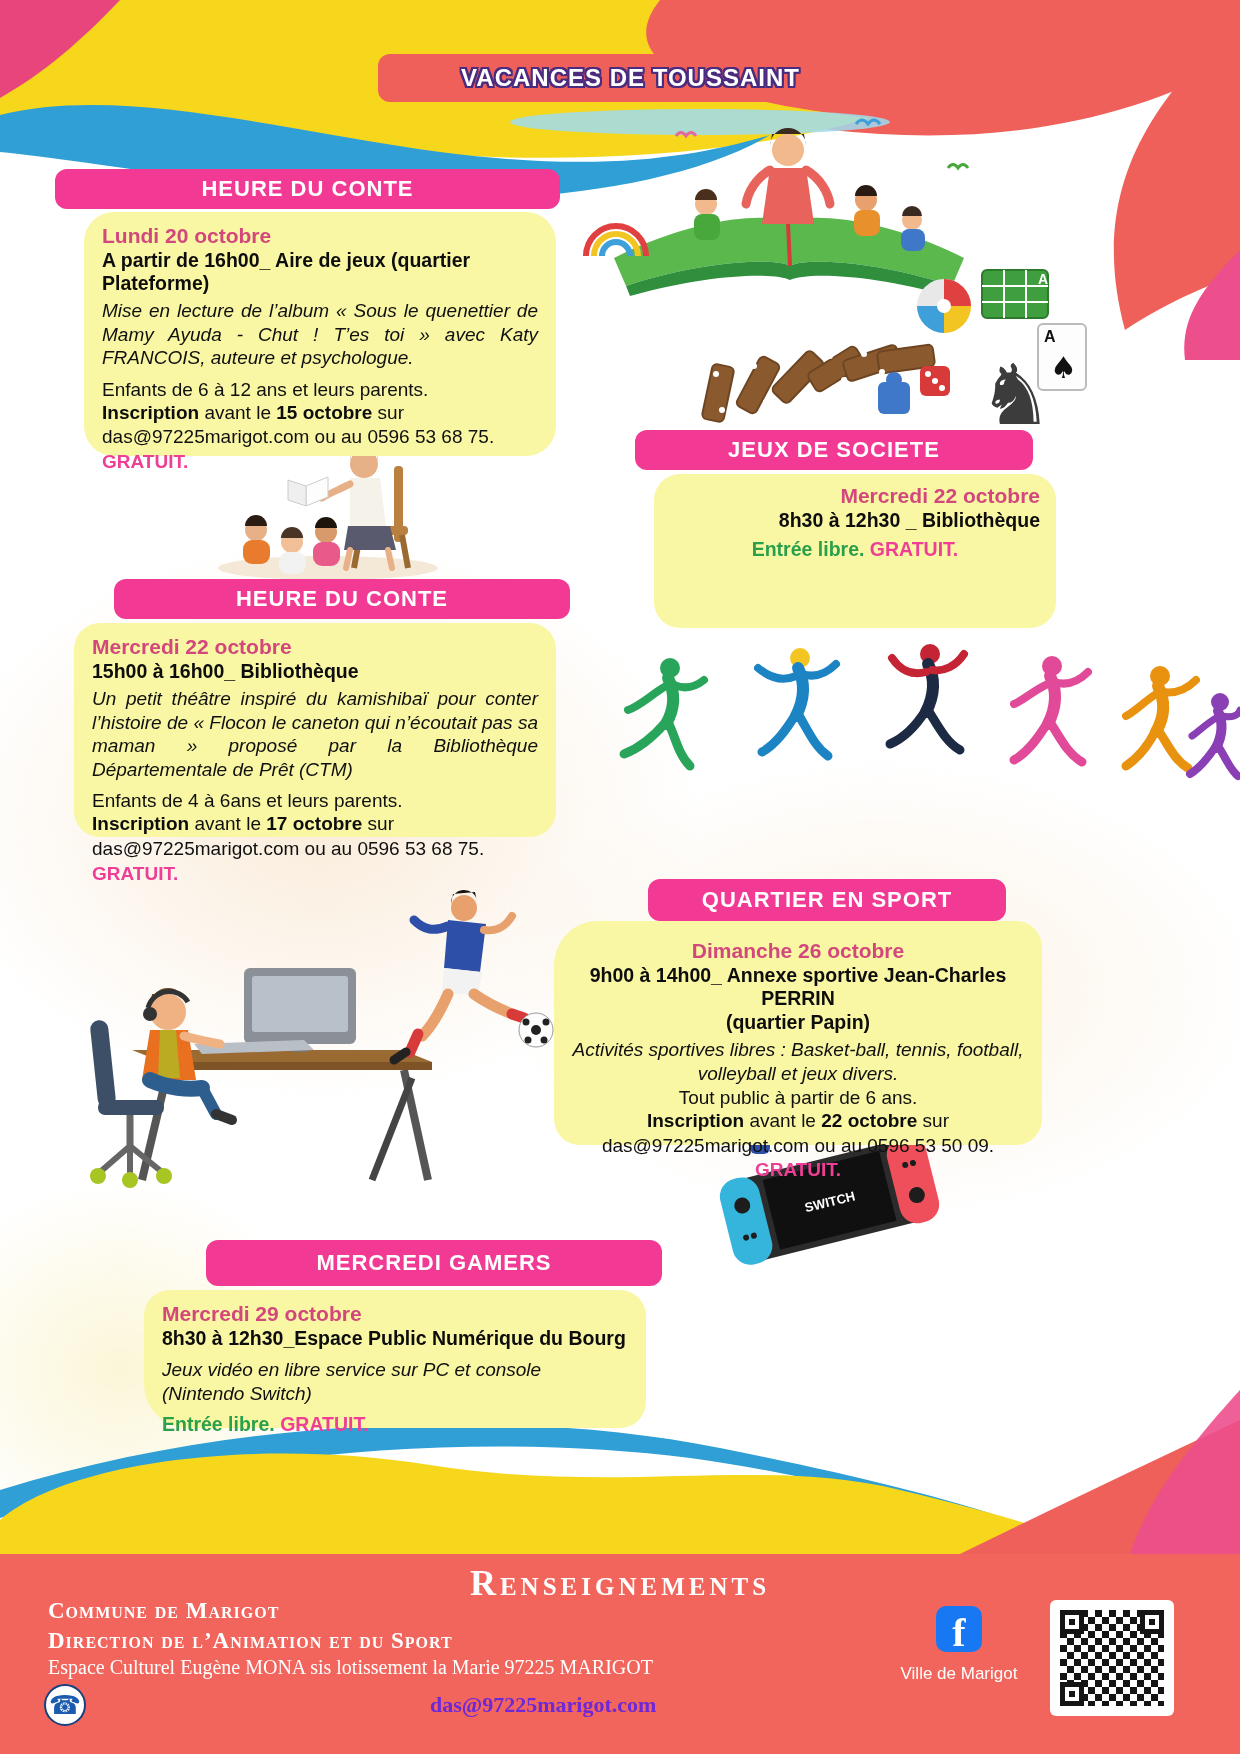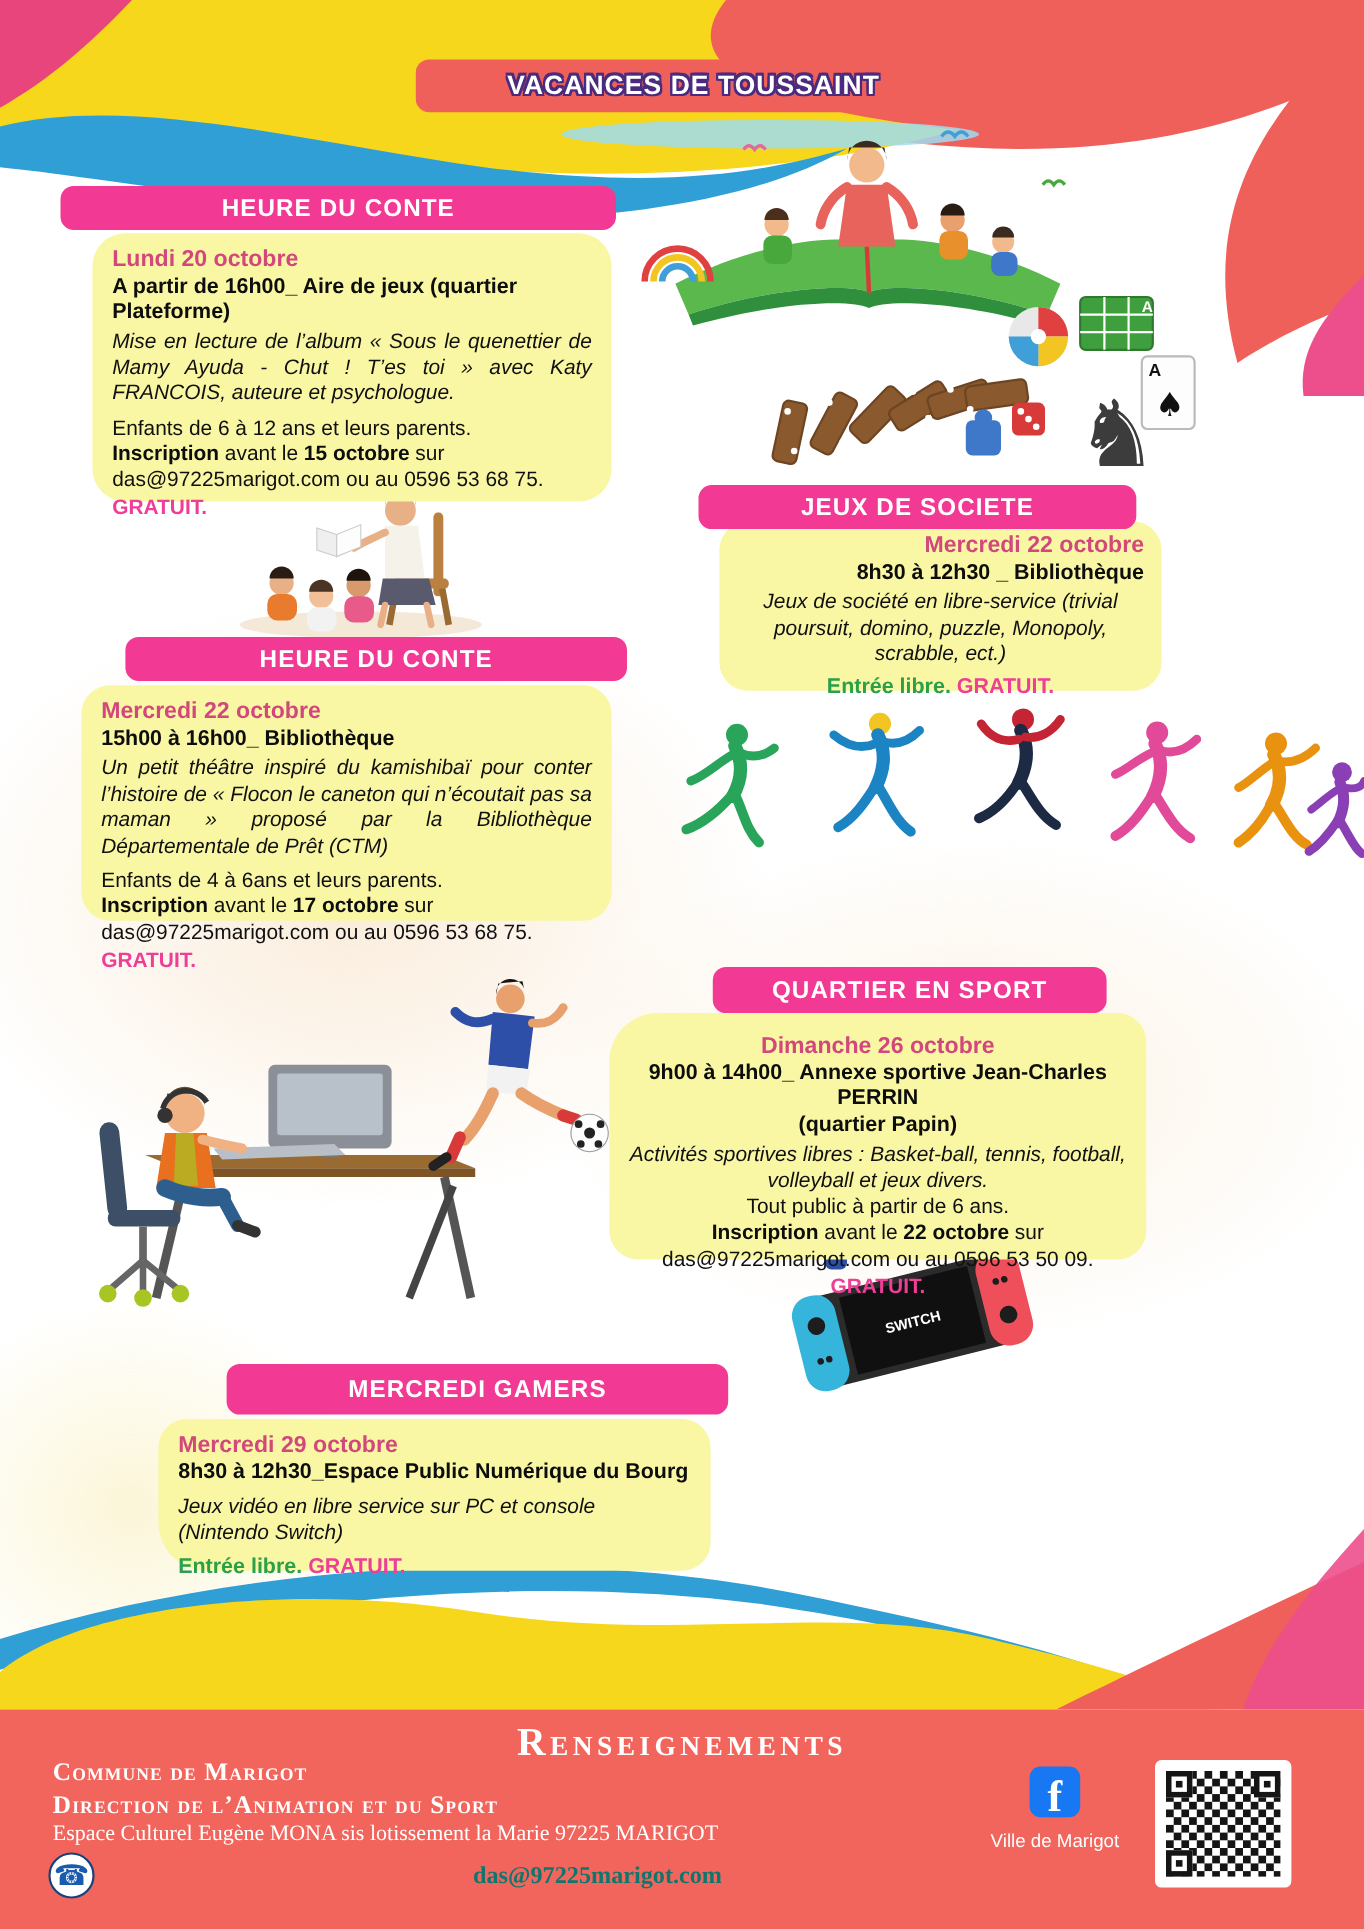--- a/index.html
+++ b/index.html
@@ -54,21 +54,21 @@
     letter-spacing:4px;color:#ffffff;}
   .f-org{position:absolute;left:48px;z-index:5;color:#fff;font-family:"Liberation Serif",serif;
     font-variant:small-caps;font-weight:bold;font-size:23px;letter-spacing:1px;}
   .f-addr{position:absolute;left:48px;top:1656px;z-index:5;color:#fff;
     font-family:"Liberation Serif",serif;font-size:20px;}
   .f-phone-icon{position:absolute;left:44px;top:1684px;width:42px;height:42px;background:#fff;
     border-radius:50%;z-index:5;display:flex;align-items:center;justify-content:center;
     color:#1a5bb0;font-size:26px;border:2px solid #16407e;box-sizing:border-box;}
   .f-phone{position:absolute;left:98px;top:1748px;z-index:5;color:#fff;font-weight:bold;
     font-family:"Liberation Serif",serif;font-size:22px;}
-  .f-email{position:absolute;left:430px;top:1692px;z-index:5;color:#0f766e;font-weight:bold;
+  .f-email{position:absolute;left:430px;top:1692px;z-index:5;color:#6d28d9;font-weight:bold;
     font-family:"Liberation Serif",serif;font-size:22px;}
   .fb-icon{position:absolute;left:936px;top:1606px;width:46px;height:46px;background:#1877f2;
     border-radius:10px;z-index:5;display:flex;align-items:flex-end;justify-content:center;overflow:hidden;}
   .fb-icon span{color:#fff;font-family:"Liberation Serif",serif;font-weight:bold;font-size:40px;line-height:0.95;}
   .fb-label{position:absolute;left:886px;top:1664px;width:146px;text-align:center;z-index:5;color:#fff;font-size:17px;}
   .qr-box{position:absolute;left:1050px;top:1600px;width:124px;height:116px;background:#fff;
     border-radius:6px;z-index:5;padding:10px;box-sizing:border-box;}
   .qr-inner{position:relative;width:100%;height:100%;
     background:repeating-conic-gradient(#151515 0% 25%, #ffffff 0% 50%) 0 0 / 14px 14px;}
   .qr-f{position:absolute;width:24px;height:24px;border:5px solid #151515;background:#fff;box-sizing:border-box;}
@@ -182,27 +182,26 @@
     <div class="desc just">Mise en lecture de l’album « Sous le quenettier de Mamy Ayuda - Chut ! T’es toi » avec Katy FRANCOIS, auteure et psychologue.</div>
     <div class="aud">Enfants de 6 à 12 ans et leurs parents.</div>
     <div class="insc">
       <b>Inscription</b><span> avant le </span><b>15 octobre</b><span> sur</span>
     </div>
     <div class="insc">
       <span>das@97225marigot.com ou au 0596 53 68 75. </span><span class="free">GRATUIT.</span>
     </div>
   </div>
 
-  <div class="bar" style="left:635px;top:430px;width:398px;height:40px;margin-top:11px;">
+  <div class="bar" style="left:635px;top:430px;width:398px;height:40px;">
     <span>JEUX DE SOCIETE</span>
   </div>
   <div class="card card-jeux">
     <div class="date right">Mercredi 22 octobre</div>
     <div class="place right">8h30 à 12h30 _ Bibliothèque</div>
-    <div class="desc center">Jeux de société en libre-service (trivial poursuit, domino, puzzle, Monopoly, scrabble, ect.)</div>
     <div class="entry center">
       <span class="green">Entrée libre. </span><span class="free">GRATUIT.</span>
     </div>
   </div>
 
   <svg class="illus" style="left:198px;top:428px;" width="272" height="158" viewBox="0 0 272 158">
     <ellipse cx="130" cy="140" rx="110" ry="12" fill="#f0e0c8" opacity="0.7"></ellipse>
     <rect x="196" y="38" width="9" height="76" rx="4" fill="#b9803f"></rect>
     <rect x="158" y="98" width="52" height="9" rx="4" fill="#b9803f"></rect>
     <path d="M162,107 L156,140 M204,107 L210,140" stroke="#9a6a33" stroke-width="6"></path>

